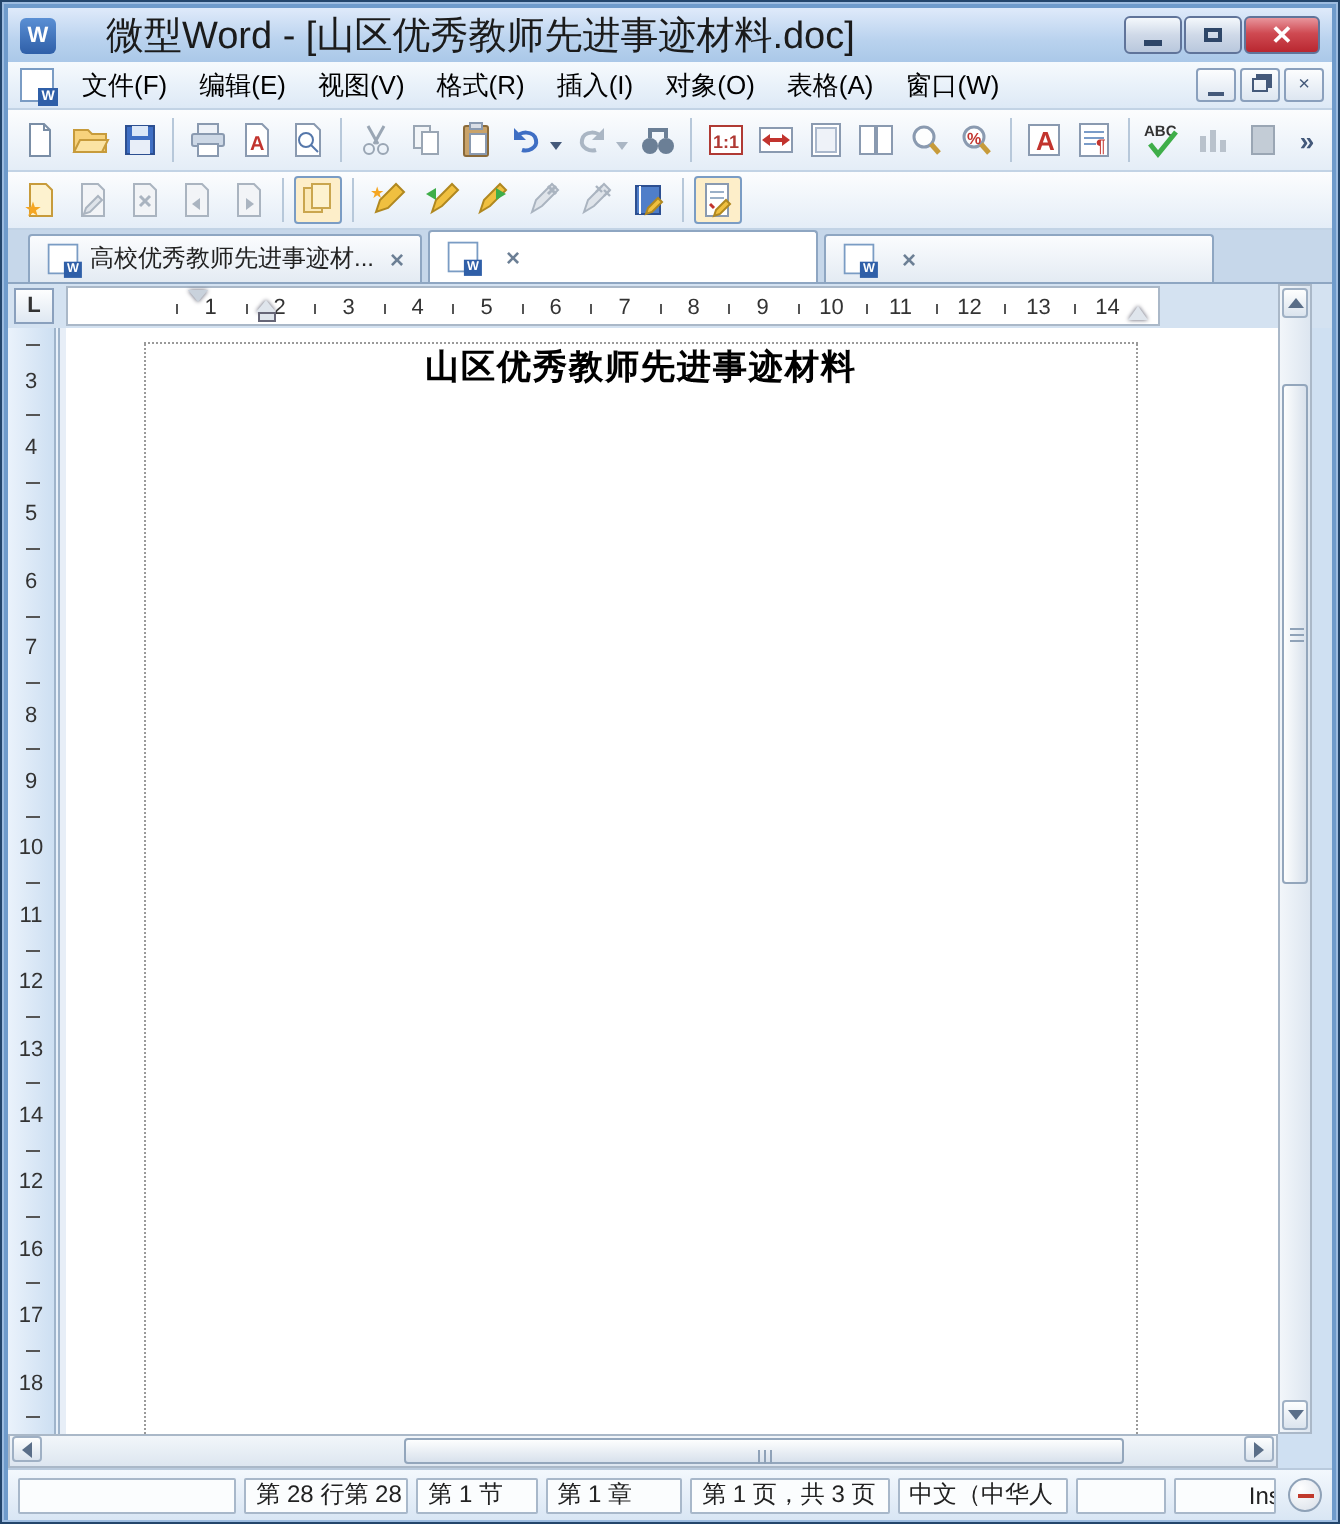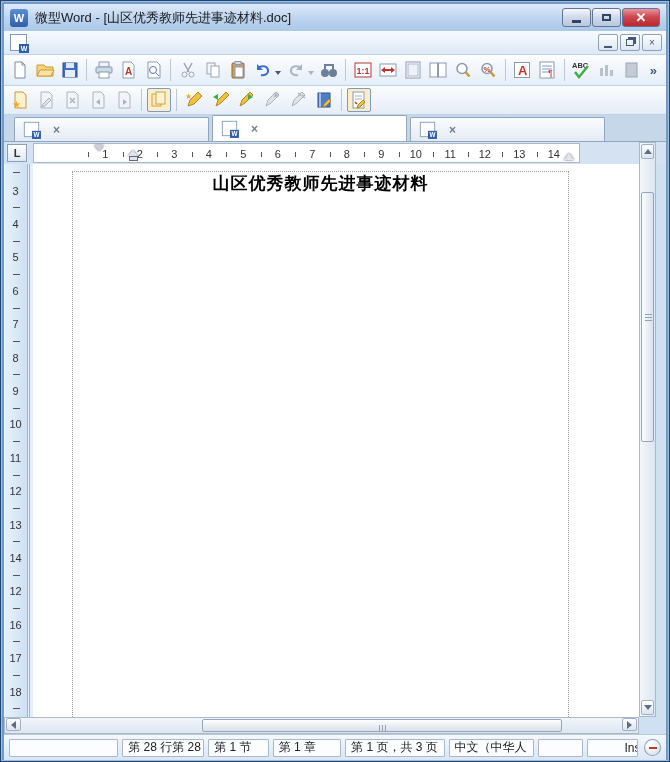--- a/index.html
+++ b/index.html
@@ -5,21 +5,21 @@
   html,body{margin:0;padding:0;background:#999;}
   *{box-sizing:border-box;font-family:"Liberation Sans",sans-serif;}
   .window{position:relative;width:670px;height:762px;background:#cfe0f2;
     border:1px solid #23456b;box-shadow:inset 0 0 0 1px #9dbce0, inset 0 0 0 3px #6f9bcb;overflow:hidden;}
 
   
   .titlebar{position:absolute;left:3px;top:3px;right:3px;height:27px;
     background:linear-gradient(#dfeafa,#b9d2ee 60%,#aac8e8);display:flex;align-items:center;padding:0 6px;}
   .app-icon{width:18px;height:18px;background:linear-gradient(#5a8fd4,#2f5fa8);border-radius:3px;
     color:#fff;font-size:11px;font-weight:bold;display:flex;align-items:center;justify-content:center;}
-  .title-text{margin-left:7px;font-size:13px;color:#1b1b1b;}
+  .title-text{margin-left:25px;font-size:19px;color:#1b1b1b;}
   .win-controls{margin-left:auto;display:flex;}
   .wbtn{width:29px;height:19px;border:1px solid #60749a;border-radius:3px;margin-left:1px;
     background:linear-gradient(#f4f8fc,#cfd9e8 50%,#b9c8dd);display:flex;align-items:center;justify-content:center;}
   .wbtn.close{background:linear-gradient(#e8959c,#cf4a52 45%,#b92730);color:#fff;font-weight:bold;font-size:13px;width:38px;}
   .glyph-min{width:9px;height:3px;background:#2e4668;margin-top:7px;}
   .glyph-max{width:9px;height:7px;border:2px solid #2e4668;}
 
   
   .menubar{position:absolute;left:3px;top:30px;right:3px;height:24px;
     background:linear-gradient(#f6fafd,#dde9f6);display:flex;align-items:center;padding:0 4px;border-bottom:1px solid #c2d3e5;}
@@ -127,20 +127,31 @@
           <span>✕</span>
         </div>
     </div>
   </div>
 
   <div class="menubar">
     <div class="doc-icon">
         <span class="pg"></span>
         <span class="w">W</span>
       </div>
+    <div style="display:flex;">
+
+    <div class="menu-item">文件(F)</div>
+        <div class="menu-item">编辑(E)</div>
+        <div class="menu-item">视图(V)</div>
+        <div class="menu-item">格式(R)</div>
+        <div class="menu-item">插入(I)</div>
+        <div class="menu-item">对象(O)</div>
+        <div class="menu-item">表格(A)</div>
+        <div class="menu-item">窗口(W)</div>
+      </div>
     <div class="mdi-controls">
       <div class="mbtn">
           <span class="glyph-min2"></span>
         </div>
       <div class="mbtn">
           <span class="glyph-rst"></span>
         </div>
       <div class="mbtn">
           <span>×</span>
         </div>
@@ -392,20 +403,21 @@
       </div>
   </div>
 
   <div class="tabbar">
 
   <div class="tab">
         <div class="doc-icon">
           <span class="pg"></span>
           <span class="w">W</span>
         </div>
+        <span class="tab-label">高校优秀教师先进事迹材...</span>
         <span class="tab-close">×</span>
       </div>
       <div class="tab active">
         <div class="doc-icon">
           <span class="pg"></span>
           <span class="w">W</span>
         </div>
         <span class="tab-close">×</span>
       </div>
       <div class="tab">

